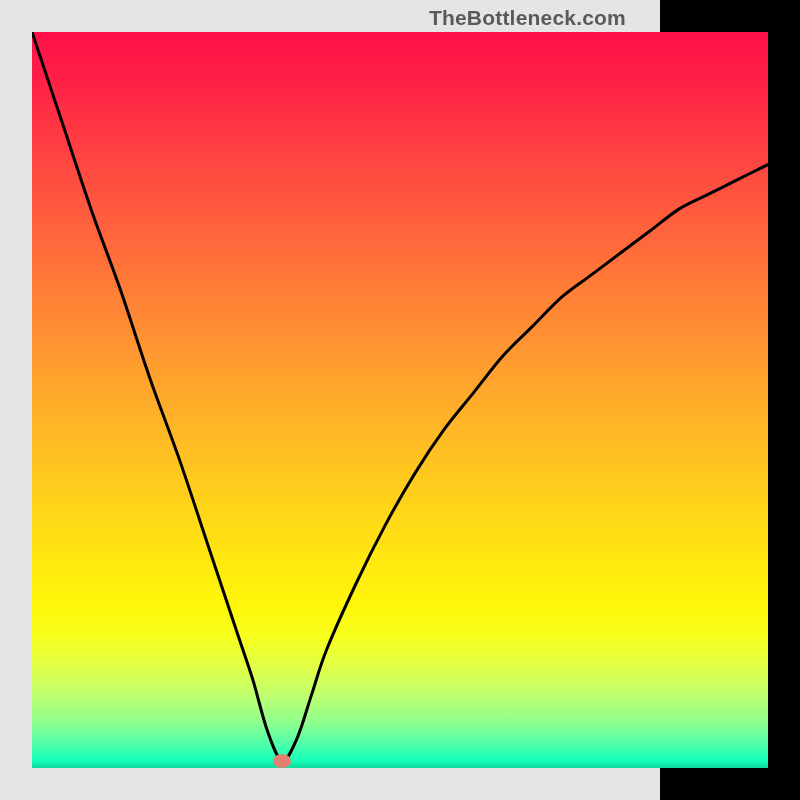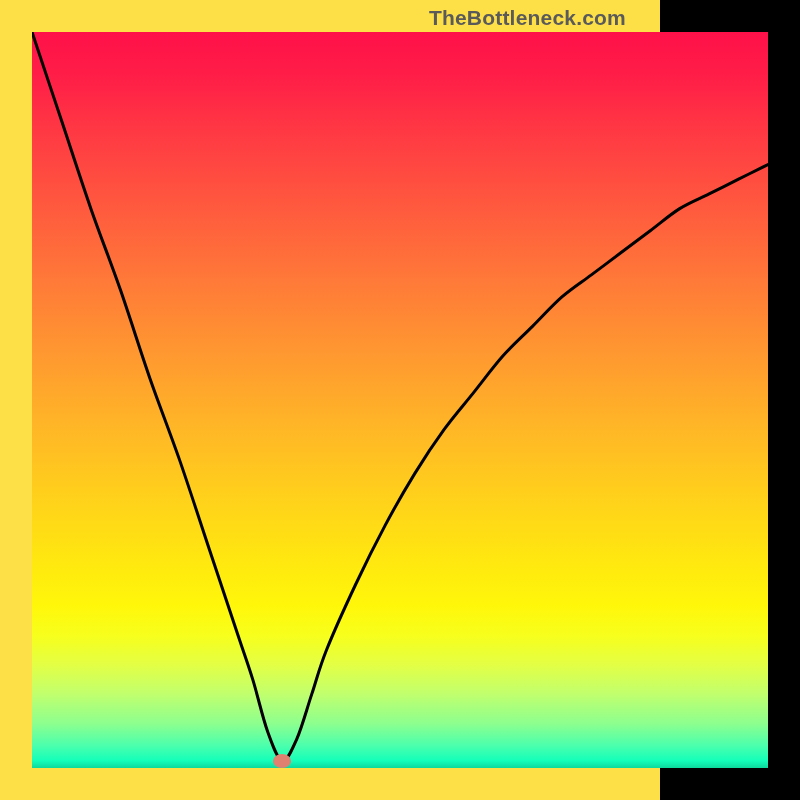--- a/index.html
+++ b/index.html
@@ -9,21 +9,21 @@
     background: #000;
     position: relative;
     overflow: hidden;
   }
   .frame {
     position: absolute;
     top: 0;
     left: 0;
     width: 660px;
     height: 800px;
-    background: #fde047;
+    background: #e5e5e5;
   }
   .plot-area {
     position: absolute;
     top: 32px;
     left: 32px;
     width: 736px;
     height: 736px;
     overflow: hidden;
   }
   .gradient {

